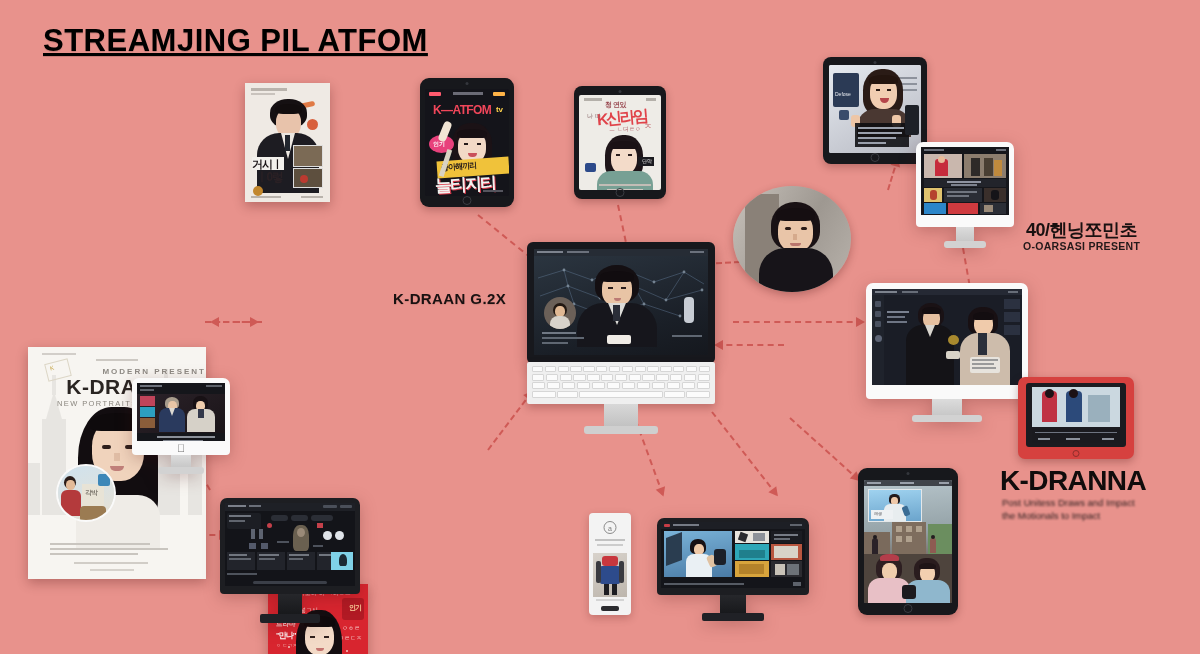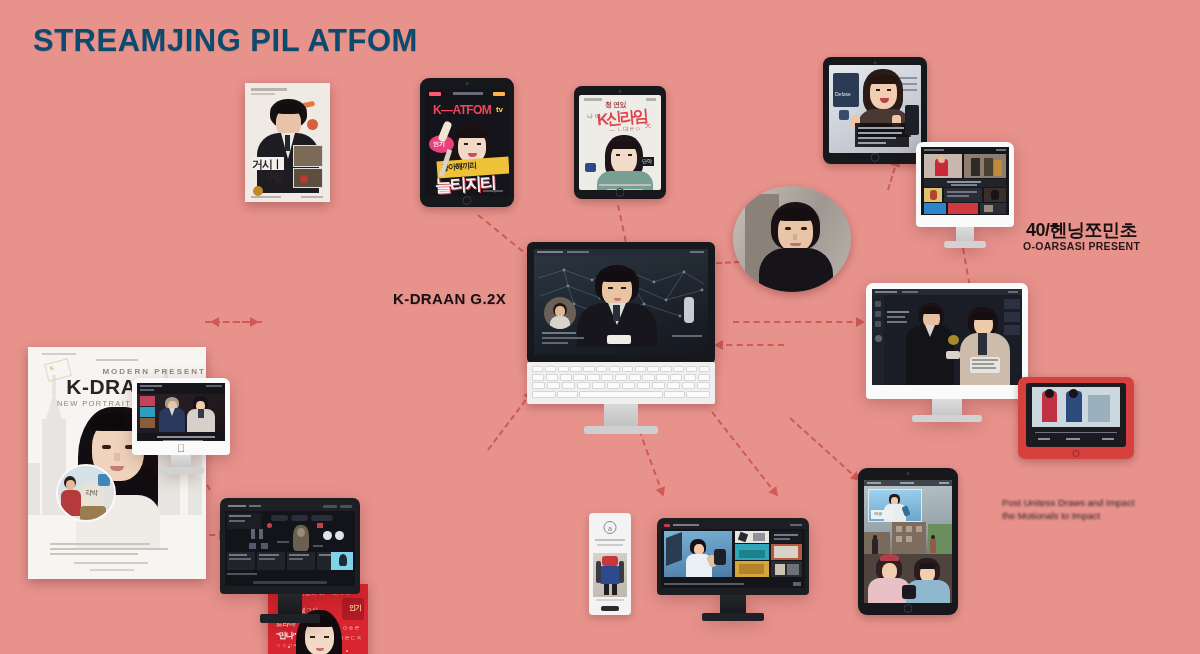--- a/index.html
+++ b/index.html
@@ -10,27 +10,28 @@
   }
   #stage {
     position: relative;
     width: 1200px; height: 654px;
     background: #e8928c;
     overflow: hidden;
   }
   
   #page-title {
     position: absolute;
-    left: 33px; top: 23px;
+    left: 43px; top: 23px;
     font-size: 31px;
     font-weight: bold;
     letter-spacing: 0.5px;
-    color: #0c4a6e;
+    color: #000000;
     text-shadow: 0 1px 1px rgba(0,0,0,0.14);
     white-space: nowrap;
+    text-decoration: underline;
   }
   
   .floating-label {
     position: absolute;
     color: #191111;
     font-weight: bold;
     white-space: nowrap;
   }
   #label-center {
     left: 393px; top: 290px;
@@ -836,16 +837,17 @@
       <div style="position:absolute;left:42px;top:100px;width:44px;height:24px;background:#8fb7cd;border-radius:12px 12px 0 0;"></div>
 
       <div style="position:absolute;left:38px;bottom:4px;width:14px;height:14px;background:#1c1a1e;border-radius:3px;"></div>
     </div>
     <div class="home-dot"></div>
   </div>
 
   <div class="floating-label" id="label-center">K-DRAAN G.2X</div>
   <div class="floating-label" id="label-tr-main">40/헨닝쪼민초</div>
   <div class="floating-label" id="label-tr-sub">O-OARSASI PRESENT</div>
+  <div class="floating-label" id="label-br-main">K-DRANNA</div>
   <div class="floating-label" id="label-br-sub1">Post Unitess Draws and Impact</div>
   <div class="floating-label" id="label-br-sub2">the Motionals to Impact</div>
 
 </div>
 
 </body></html>

